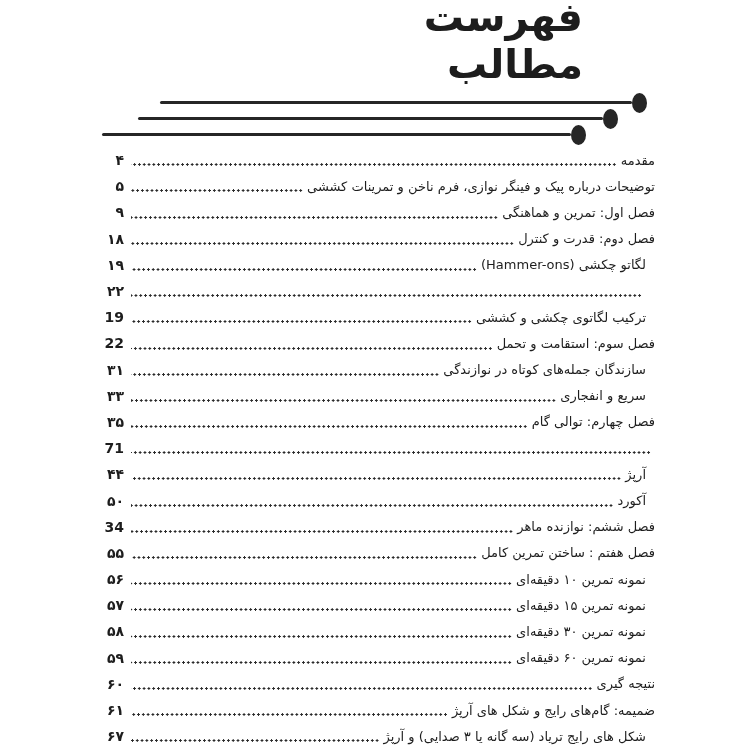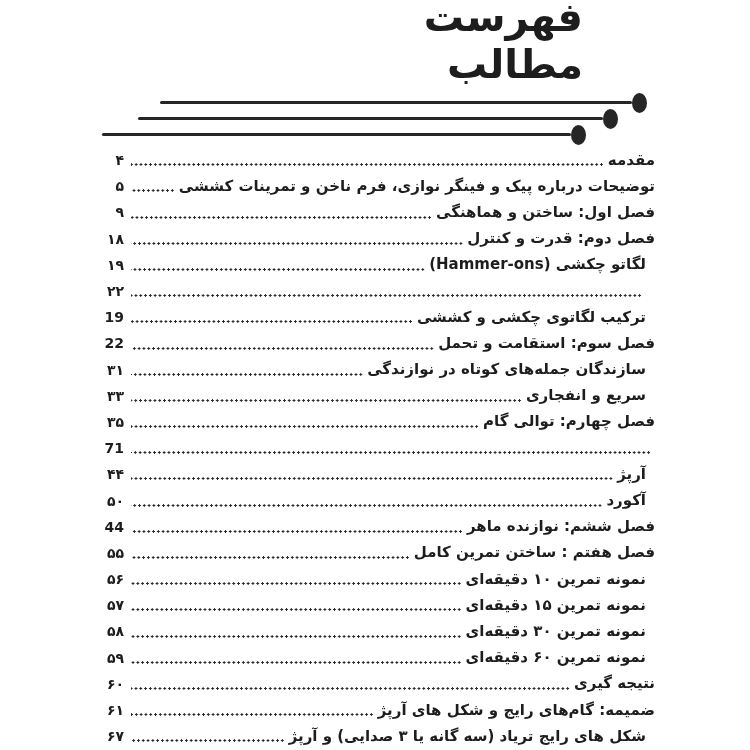--- a/index.html
+++ b/index.html
@@ -71,22 +71,22 @@
   .toc-row {
     display: flex;
     direction: rtl;
     align-items: center;
     height: 26.2px;
     white-space: nowrap;
   }
   .toc-row.sub { padding-right: 9px; }
   .entry-label {
     flex: 0 0 auto;
-    font-size: 15px;
-    font-weight: bold;
+    font-size: 13px;
+    font-weight: normal;
     color: #1d1d1d;
     line-height: 1;
     padding-bottom: 2px;
   }
   .leader {
     flex: 1 1 auto;
     align-self: stretch;
     margin-right: 4px;
     margin-left: 7px;
     background-image: radial-gradient(circle, #2a2a2a 1.05px, rgba(0,0,0,0) 1.35px);
@@ -128,21 +128,21 @@
       <span class="page-num">۴</span>
     </div>
 
     <div class="toc-row">
       <span class="entry-label">توضیحات درباره پیک و فینگر نوازی، فرم ناخن و تمرینات کششی</span>
       <span class="leader"></span>
       <span class="page-num">۵</span>
     </div>
 
     <div class="toc-row">
-      <span class="entry-label">فصل اول: ساختن و هماهنگی</span>
+      <span class="entry-label">فصل اول: تمرین و هماهنگی</span>
       <span class="leader"></span>
       <span class="page-num">۹</span>
     </div>
 
     <div class="toc-row">
       <span class="entry-label">فصل دوم: قدرت و کنترل</span>
       <span class="leader"></span>
       <span class="page-num">۱۸</span>
     </div>
 
@@ -200,21 +200,21 @@
 
     <div class="toc-row sub">
       <span class="entry-label">آکورد</span>
       <span class="leader"></span>
       <span class="page-num">۵۰</span>
     </div>
 
     <div class="toc-row">
       <span class="entry-label">فصل ششم: نوازنده ماهر</span>
       <span class="leader"></span>
-      <span class="page-num">44</span>
+      <span class="page-num">34</span>
     </div>
 
     <div class="toc-row">
       <span class="entry-label">فصل هفتم : ساختن تمرین کامل</span>
       <span class="leader"></span>
       <span class="page-num">۵۵</span>
     </div>
 
     <div class="toc-row sub">
       <span class="entry-label">نمونه تمرین ۱۰ دقیقه‌ای</span>

